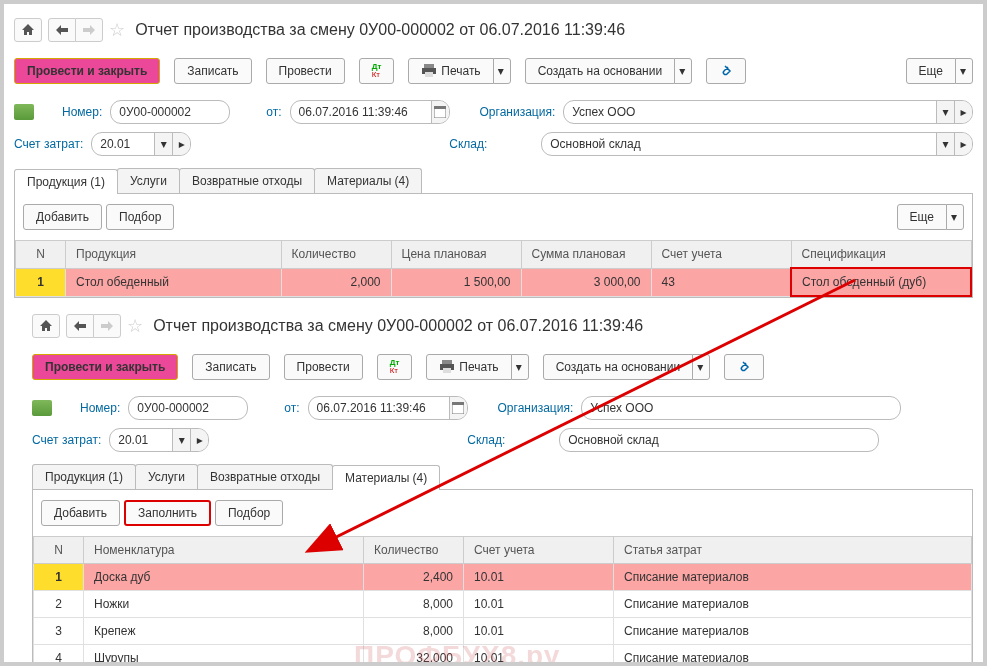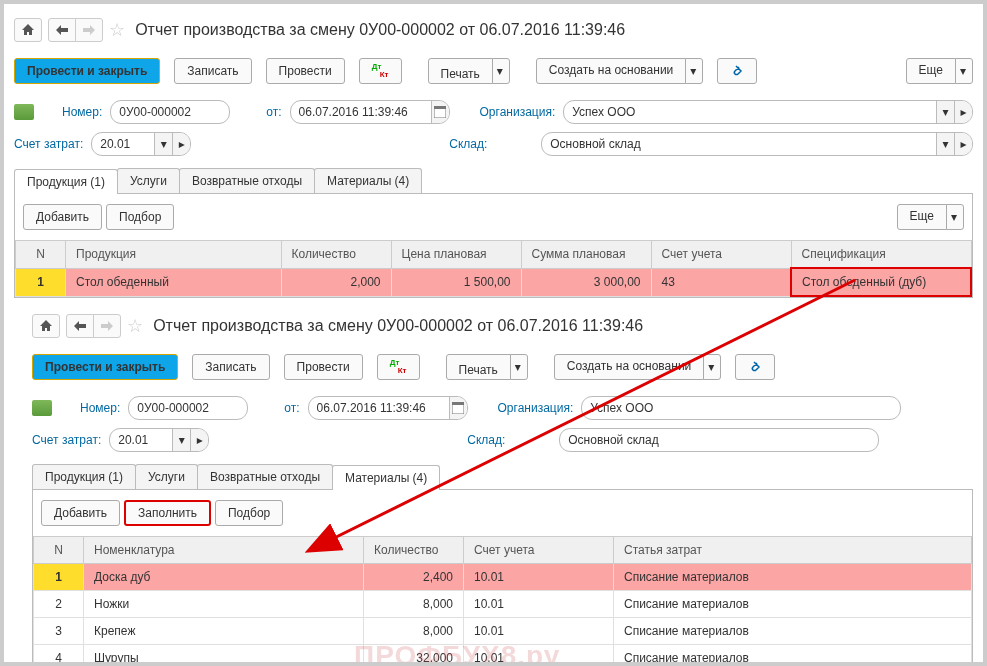--- a/index.html
+++ b/index.html
@@ -55,27 +55,27 @@
     background: #fafafa;
     border-radius: 3px;
     padding: 4px 12px;
     height: 26px;
     cursor: pointer;
     display: inline-flex;
     align-items: center;
     gap: 4px;
   }
   .btn-primary {
-    background: #0ea5e9;
+    background: #ec4899;
     border-color: #d5a500;
     font-weight: bold;
   }
   .btn-group { display: inline-flex; }
   .btn-group .btn { border-radius: 0; margin-left: -1px; }
-  .btn-group .btn:first-child { border-radius: 3px 0 0 3px; margin-left: 12px; flex-direction: column; }
+  .btn-group .btn:first-child { border-radius: 3px 0 0 3px; margin-left: 0; }
   .btn-group .btn:last-child { border-radius: 0 3px 3px 0; }
   .btn-group .btn.drop { padding: 4px 4px; min-width: 18px; }
   .spacer { flex: 1; }
   .field-row {
     display: flex;
     align-items: center;
     gap: 8px;
     padding: 4px 0;
   }
   .label { color: #0369a1; white-space: nowrap; }
@@ -156,21 +156,21 @@
   .red-box { border: 2px solid #d00; }
   .status-icon {
     width: 20px; height: 16px;
     display: inline-block;
     background: linear-gradient(#7fb85a,#5a9a3a);
     border-radius: 2px;
   }
   svg { display: block; }
   .dtkt { display: inline-flex; flex-direction: column; font-size: 8px; line-height: 8px; }
   .dtkt span:first-child { color: #0a0; font-weight: bold; }
-  .dtkt span:last-child { color: #c00; font-weight: bold; margin-left: 8px; }
+  .dtkt span:last-child { color: #c00; font-weight: normal; }
   .printer { width: 16px; height: 14px; }
   .watermark {
     position: absolute;
     left: 340px; top: 330px;
     font-size: 28px;
     font-weight: bold;
     color: rgba(200,80,80,0.22);
     letter-spacing: 1px;
     pointer-events: none;
   }

